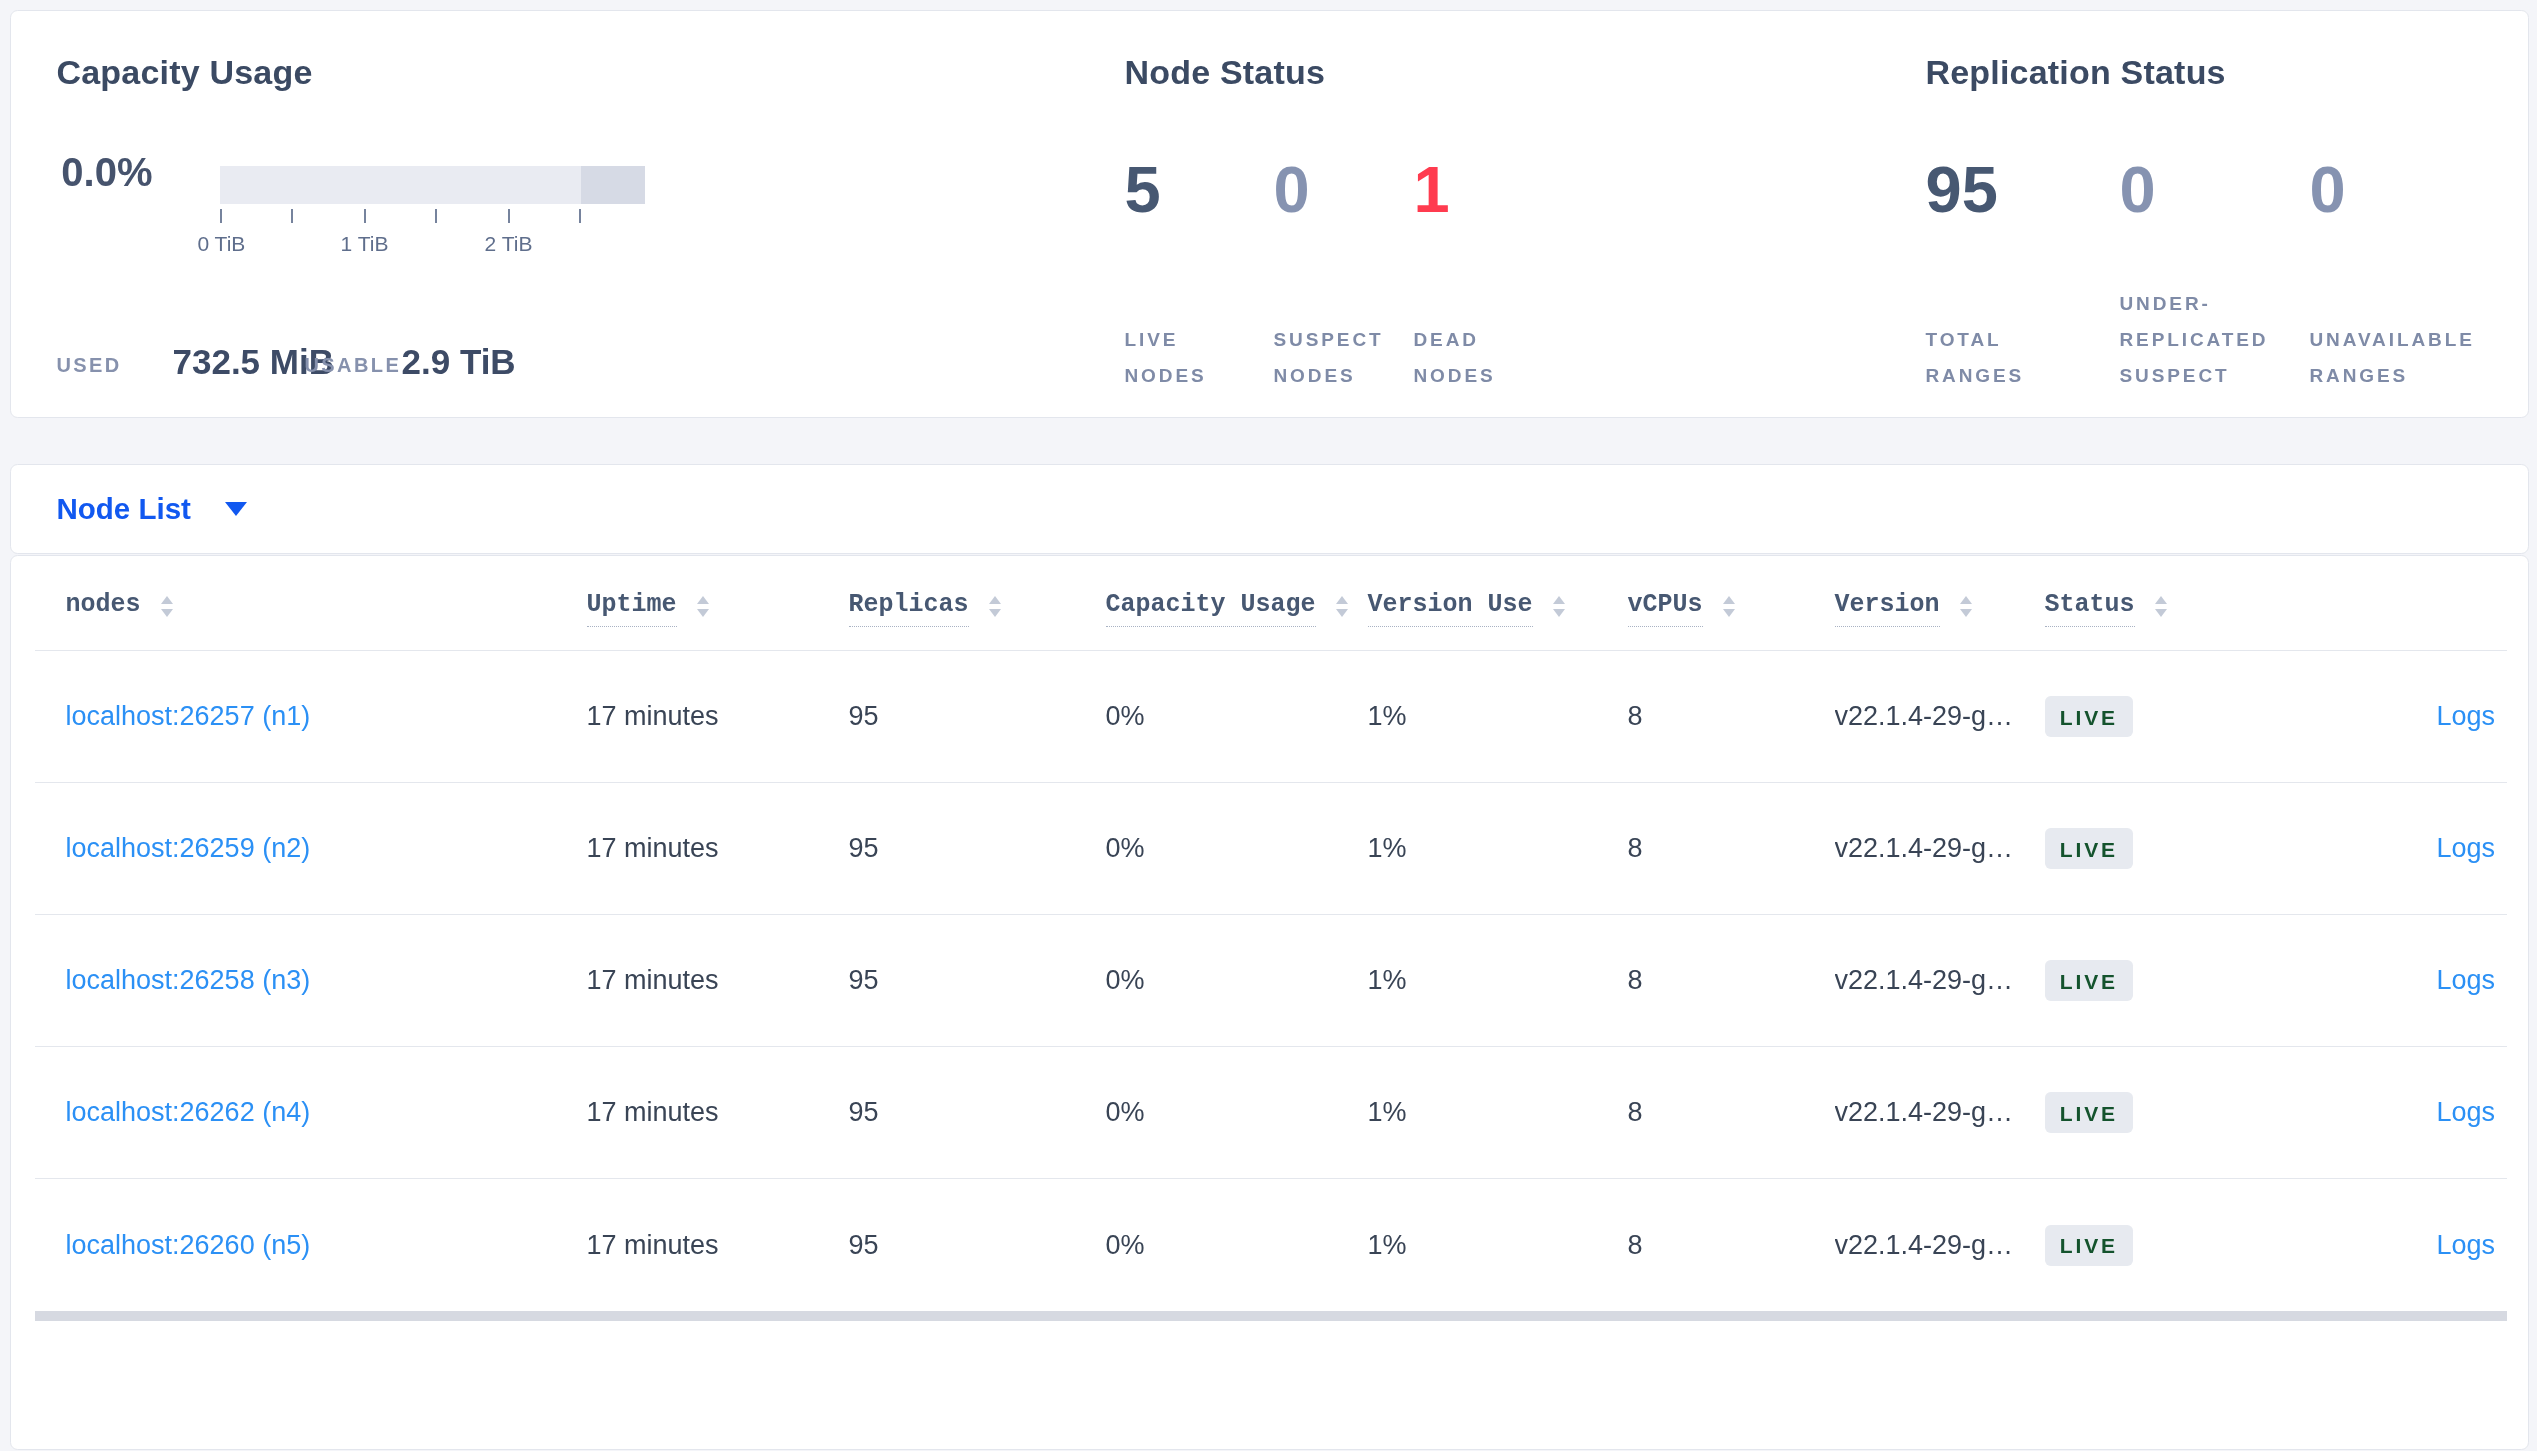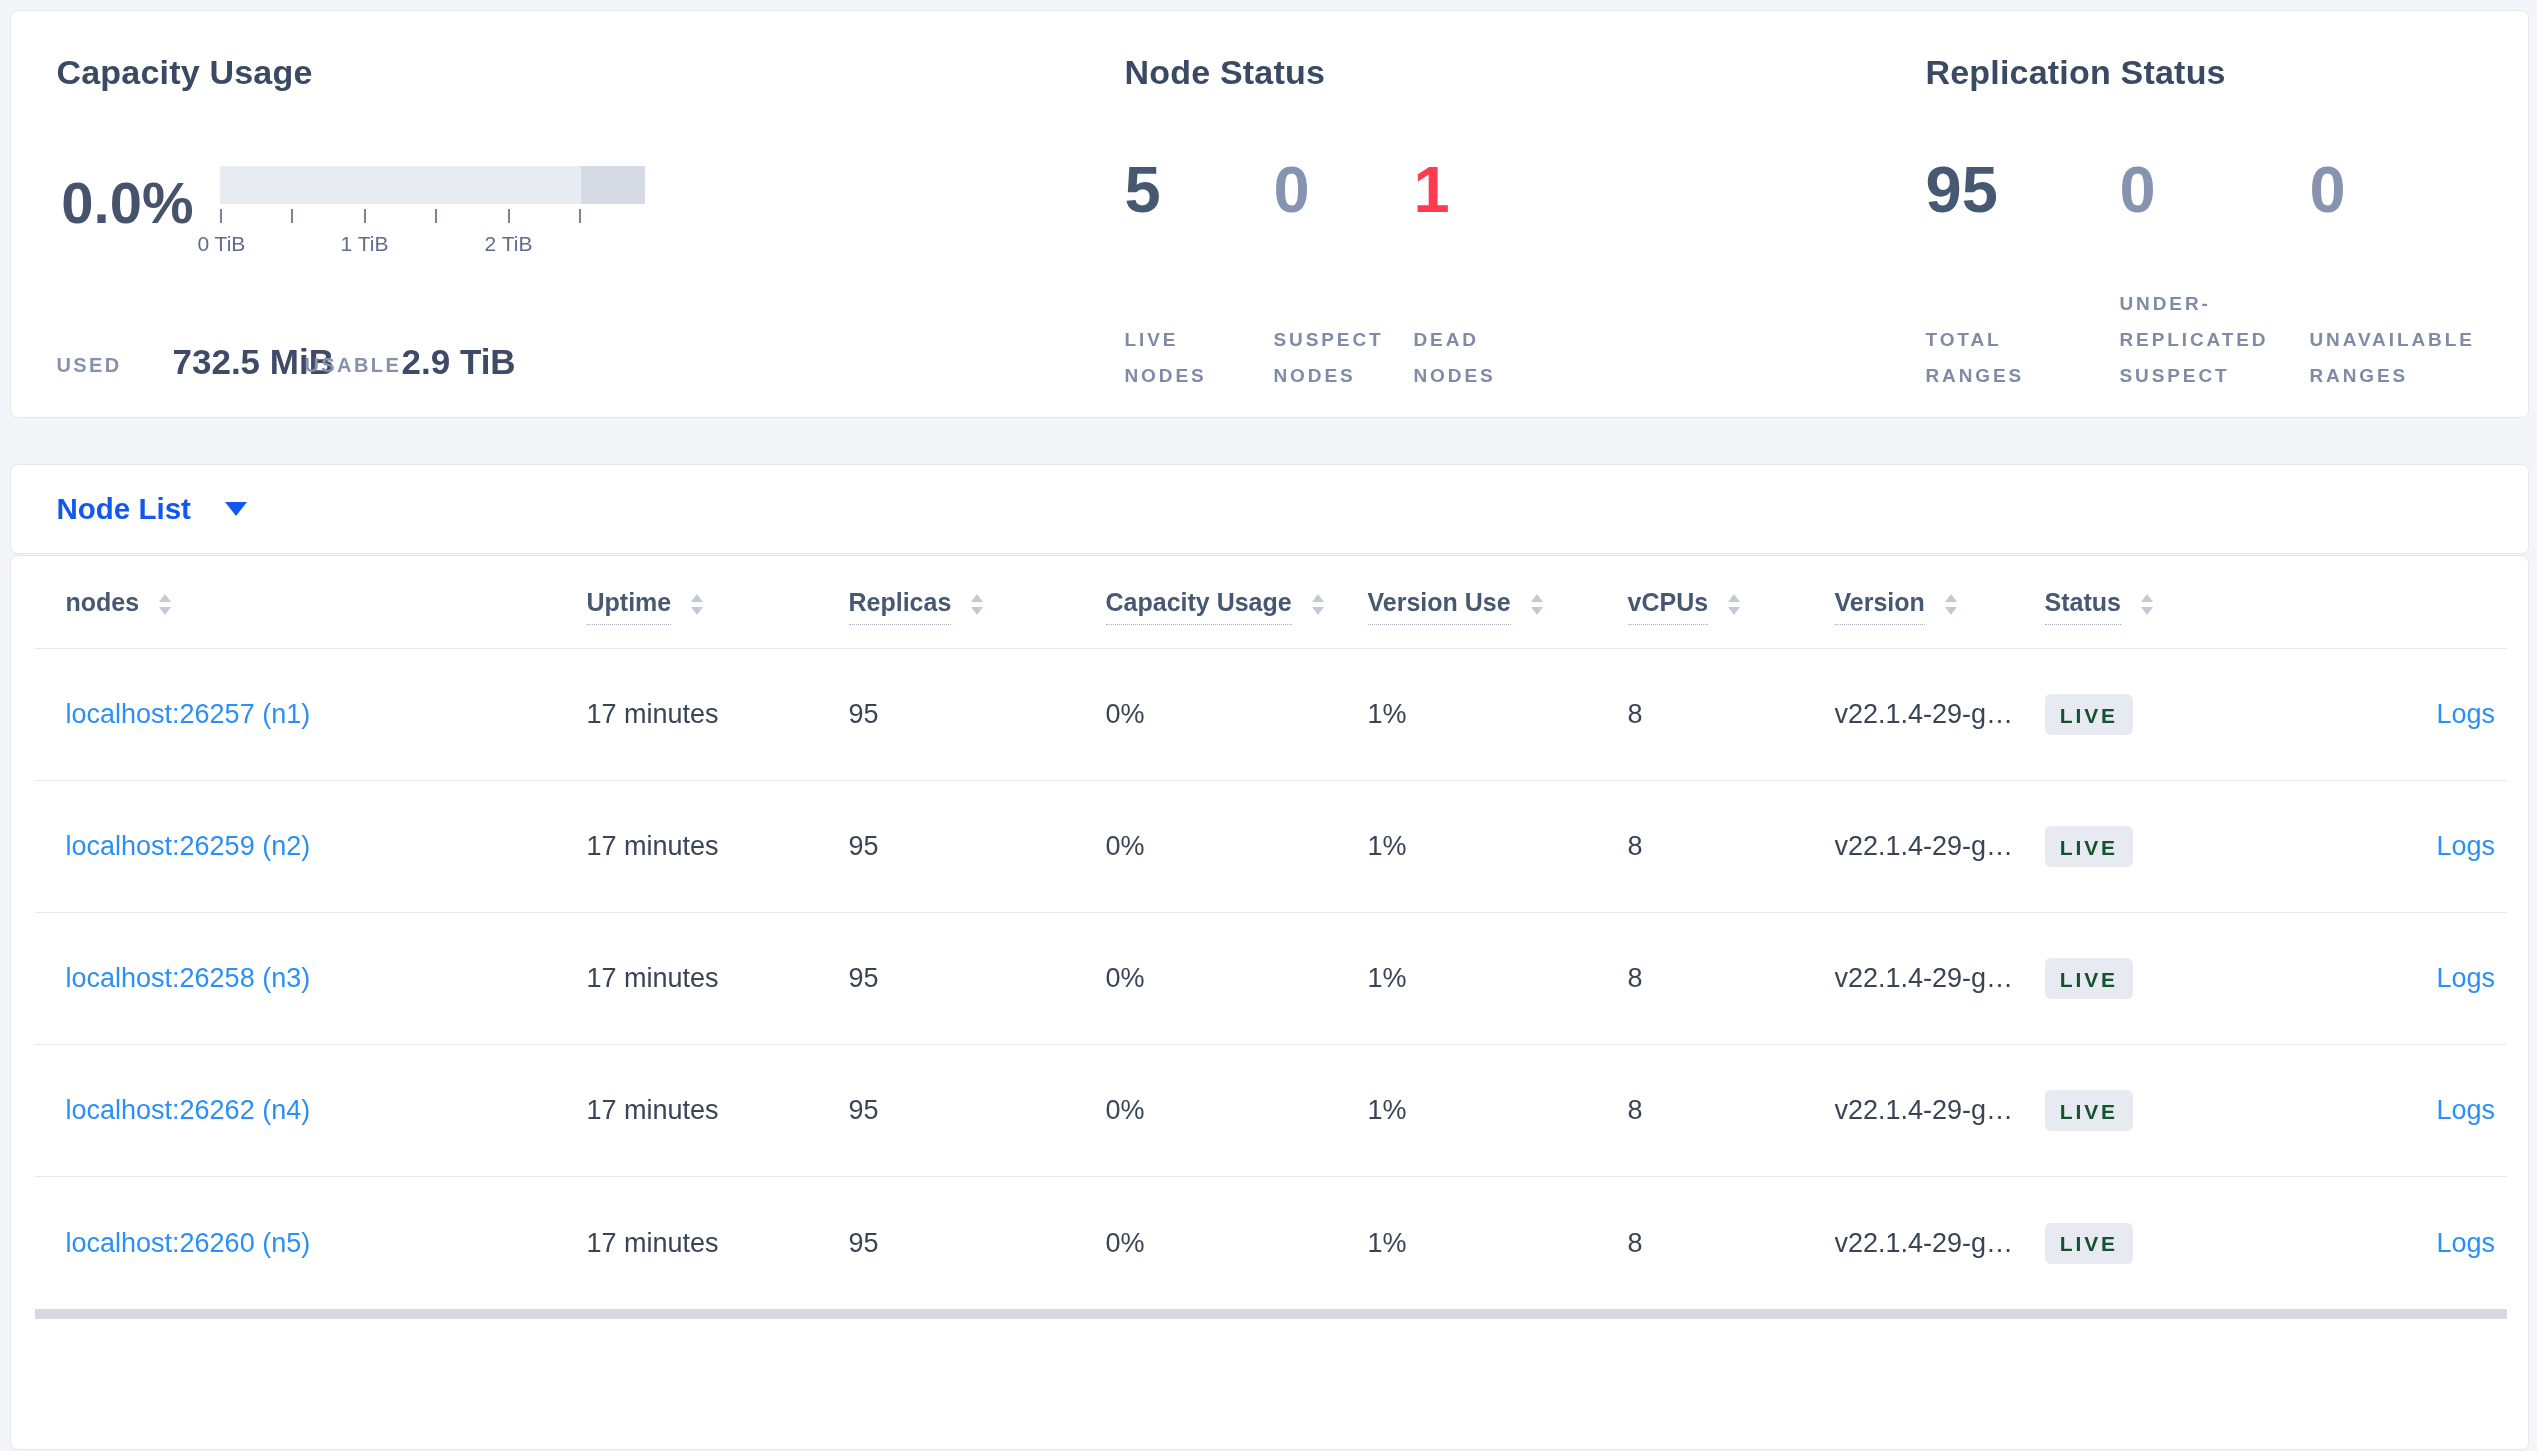--- a/index.html
+++ b/index.html
@@ -22,21 +22,21 @@
   .panel-title {
     margin: 42px 0 0 0;
     font-size: 34px; font-weight: 600; color: #3b4a63; letter-spacing: 0.2px;
   }
   #capacity-section { left: 46px; width: 1057px; height: 408px; }
   #node-status-section { left: 1114px; width: 791px; height: 408px; }
   #replication-section { left: 1915px; width: 619px; height: 408px; }
 
   .big-pct {
     position: absolute; left: 4.8px; top: 141px;
-    font-size: 58px; font-weight: 700; color: #46536d; line-height: 1; margin-top: 22px;
+    font-size: 40px; font-weight: 700; color: #46536d; line-height: 1;
   }
   .gauge { position: absolute; left: 163px; top: 155px; width: 425px; }
   .bar-track { position: relative; height: 38px; background: #e9ebf2; }
   .bar-seg { position: absolute; right: 0; top: 0; height: 38px; width: 64px; background: #d6dae5; }
   .ticks { position: relative; height: 15.2px; margin-top: 5.7px; }
   .tick { position: absolute; top: 0; width: 2.9px; height: 14.3px; background: #76839d; }
   .tick-labels { position: relative; height: 27px; margin-top: 7.6px; font-size: 21px; color: #5f6e8c; }
   .tick-label { position: absolute; transform: translateX(-50%); white-space: nowrap; }
   .usage-row { position: absolute; left: 0; top: 331px; height: 42px; width: 667px; }
   .u-label {
@@ -89,21 +89,21 @@
   table { margin: 32px 0 0 24px; width: 2472px; table-layout: fixed; border-collapse: separate; border-spacing: 0; }
   col.c-nodes { width: 552px; } col.c-uptime { width: 262px; } col.c-replicas { width: 257px; }
   col.c-capacity { width: 262px; } col.c-memory { width: 260px; } col.c-vcpus { width: 207px; }
   col.c-version { width: 210px; } col.c-status { width: 262px; } col.c-logs { width: 200px; }
   th {
     text-align: left; vertical-align: bottom;
     font-size: 25px; font-weight: 600; color: #475872;
     padding: 0 0 23px 0; border-bottom: 1.9px solid #e4e7ed; white-space: nowrap;
   }
   th.first, td.first { padding-left: 31px; }
-  .th-inner { display: inline-flex; align-items: center; gap: 20px; cursor: pointer; }
+  .th-inner { display: inline-flex; align-items: center; gap: 20px; cursor: pointer; font-family: Liberation Mono, monospace; }
   .col-label { padding-bottom: 6.7px; border-bottom: 1.9px solid transparent; }
   .col-label.tip { border-bottom: 1.9px dotted #a9b2c3; }
   .sort { display: inline-flex; flex-direction: column; gap: 4.8px; margin-bottom: 3.8px; }
   .sort .up { width: 0; height: 0; border-left: 6.7px solid transparent; border-right: 6.7px solid transparent; border-bottom: 8.6px solid #c3cad7; }
   .sort .dn { width: 0; height: 0; border-left: 6.7px solid transparent; border-right: 6.7px solid transparent; border-top: 8.6px solid #c3cad7; }
   td {
     height: 132px; font-size: 27px; color: #394455;
     border-bottom: 1.9px solid #e4e7ed; padding: 0; white-space: nowrap;
     overflow: hidden; text-overflow: ellipsis;
   }

